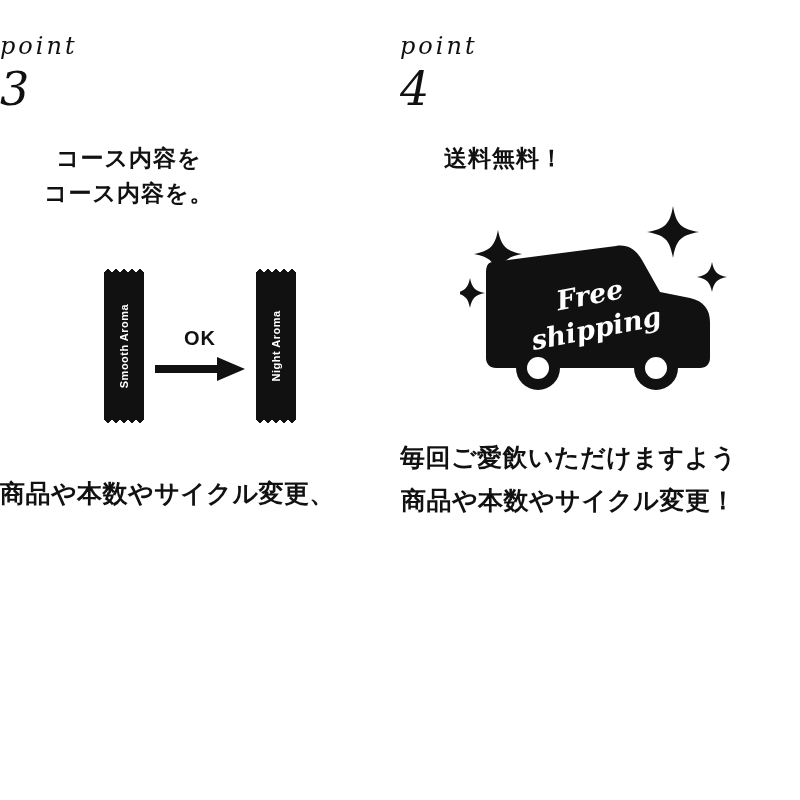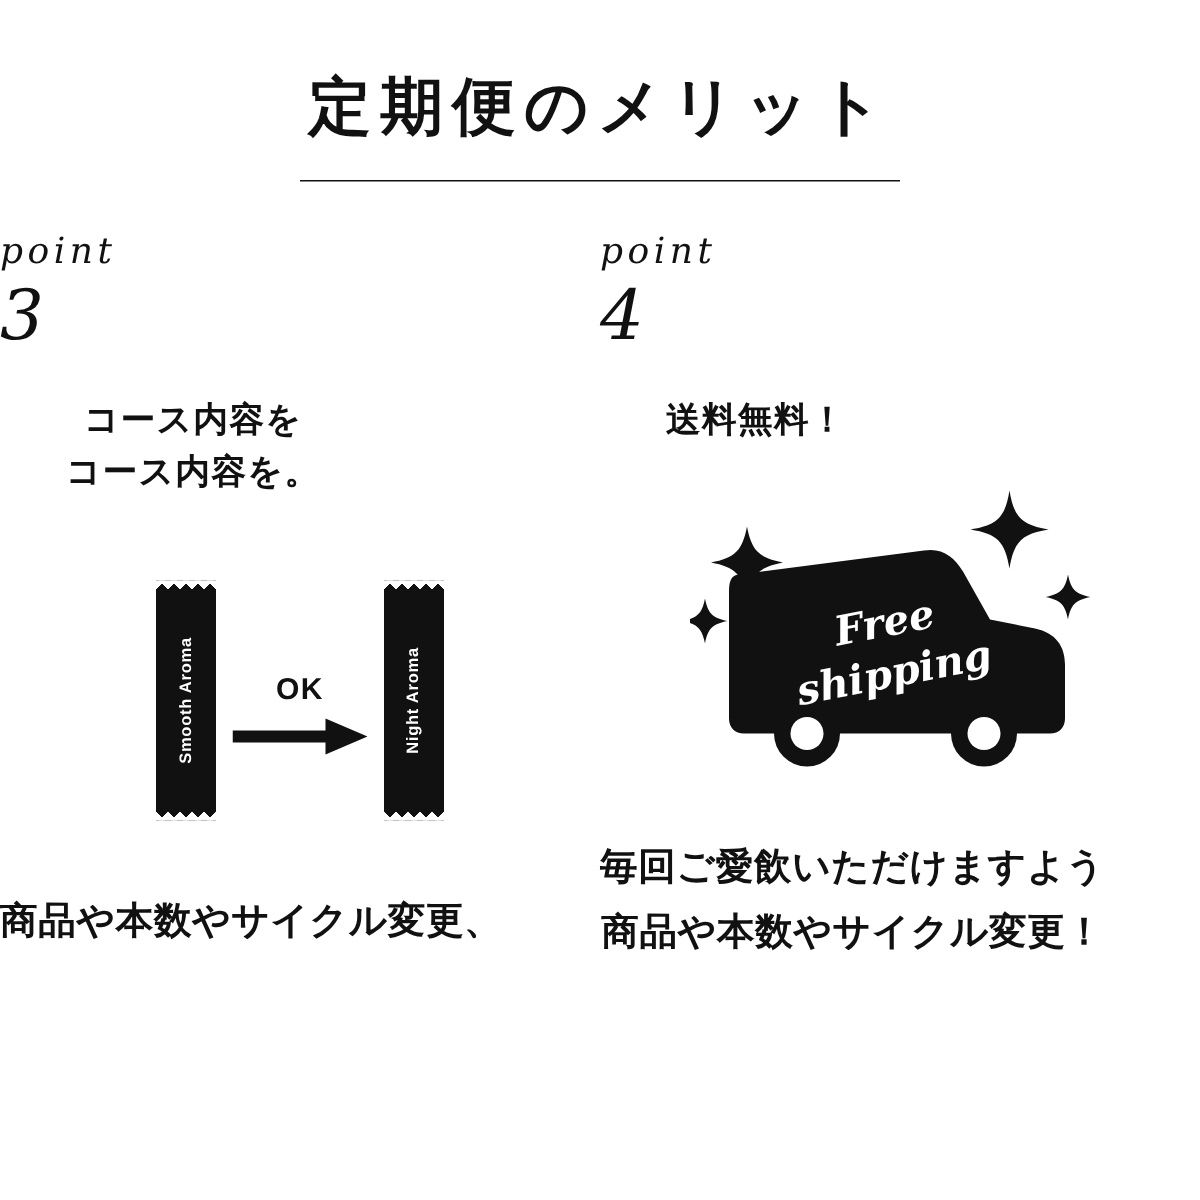--- a/index.html
+++ b/index.html
@@ -194,24 +194,20 @@
     line-height: 1.7;
     letter-spacing: 0.5px;
     color: #111111;
   }
 </style>
 </head>
 <body>
 
 <div class="page">
 
-  <div class="header">
-    <div class="header-title">定期便のメリット</div>
-    <div class="header-rule"></div>
-  </div>
 
   <div class="columns">
 
     <div class="col">
       <div class="point-word">point</div>
       <div class="point-num">3</div>
 
       <div class="lead">
         <div>コース内容を</div>
         <div>コース内容を。</div>

